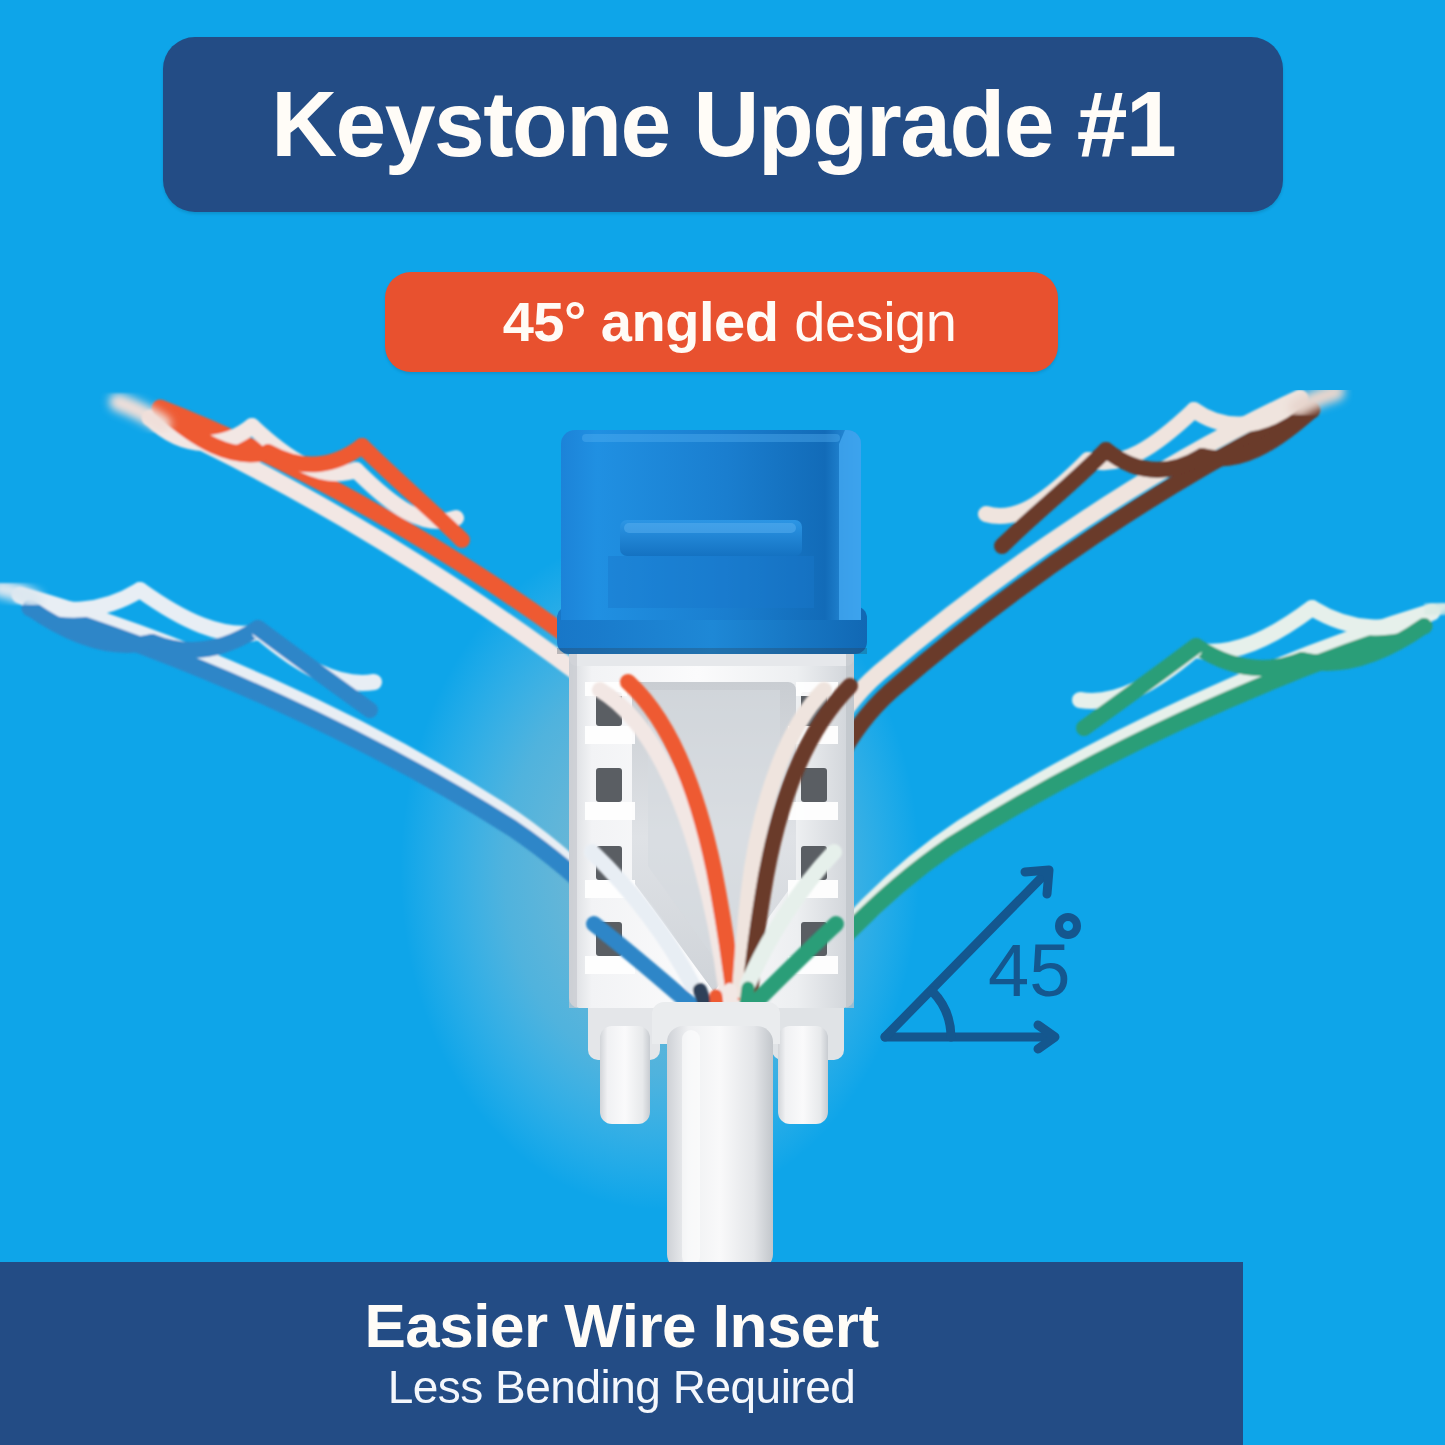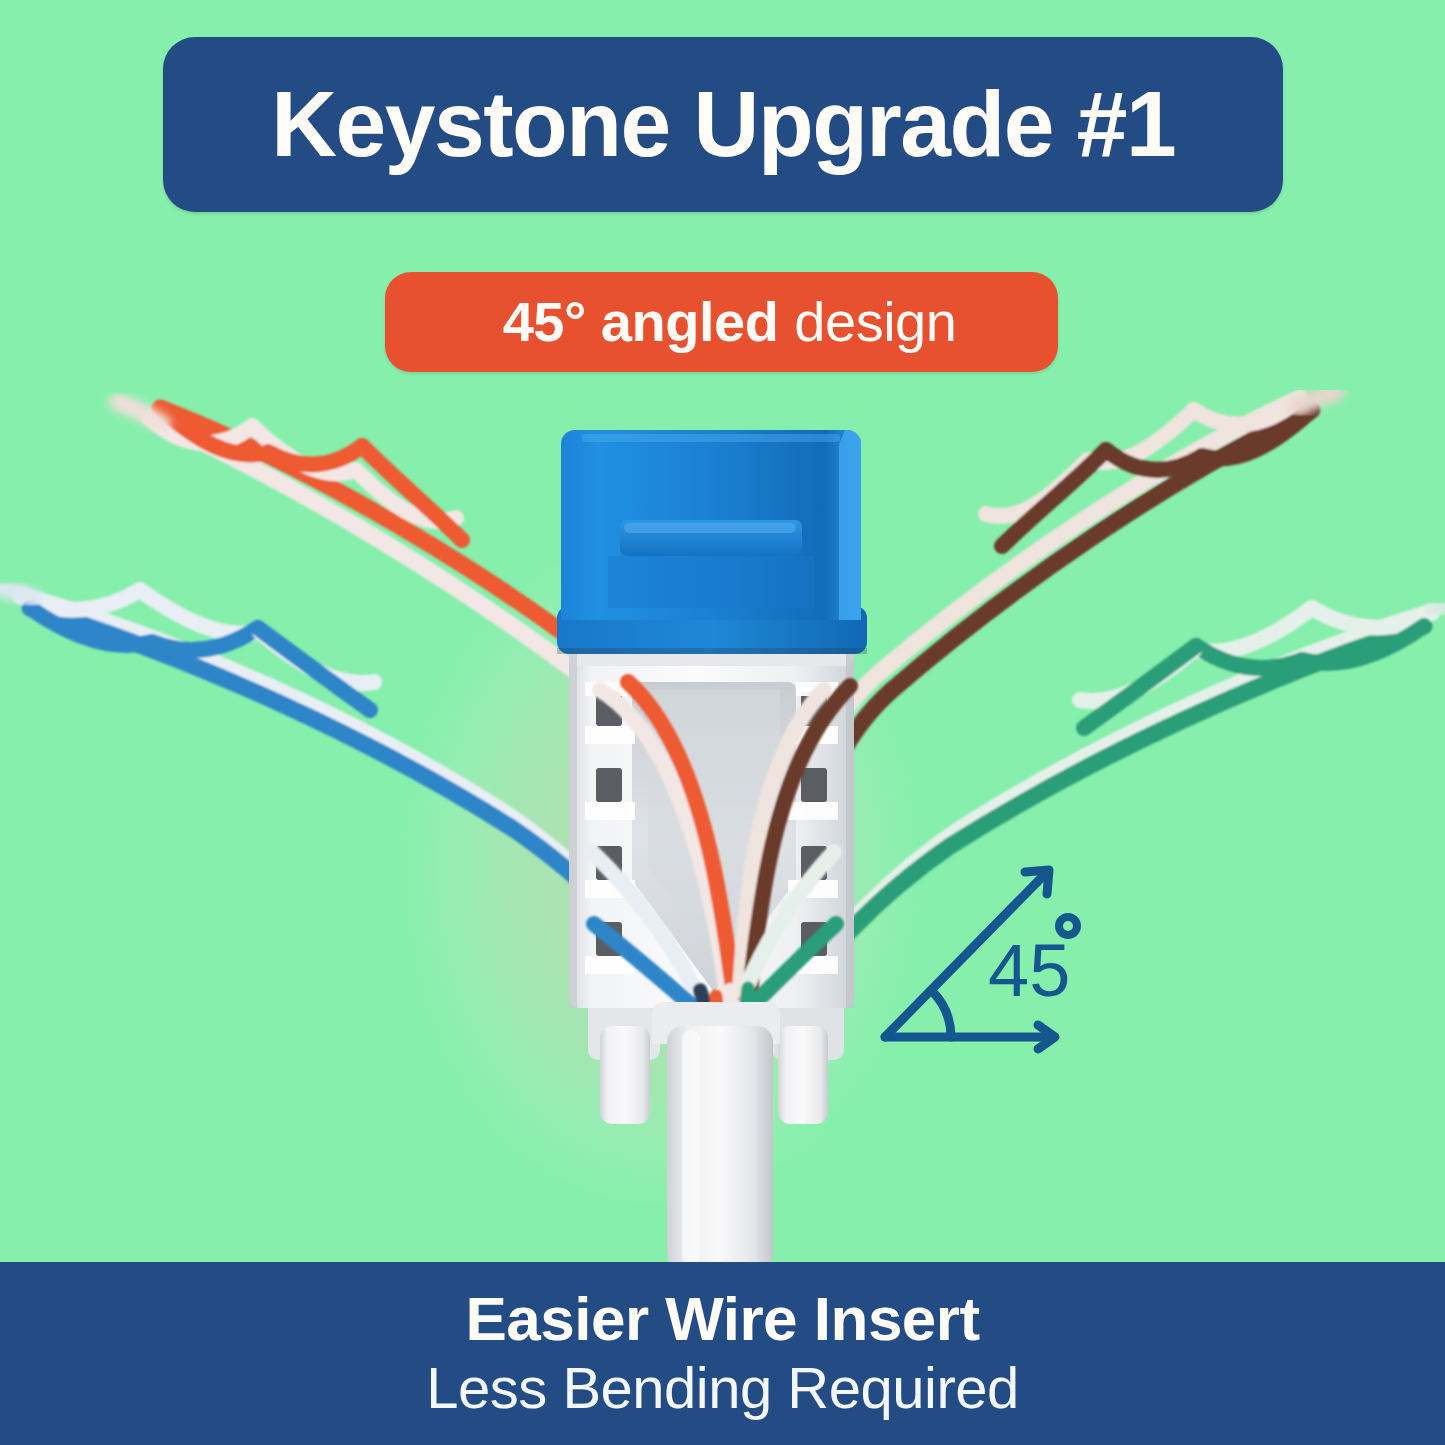--- a/index.html
+++ b/index.html
@@ -3,21 +3,21 @@
 <meta charset="utf-8">
 <style>
   html,body{margin:0;padding:0;}
   body{
     width:1445px;height:1445px;
     background:#FDEFE6;
     font-family:"Liberation Sans", sans-serif;
     overflow:hidden;
     position:relative;
   }
-  #stage{position:absolute;inset:0;overflow:hidden;background:#86efac;}
+  #stage{position:absolute;inset:0;overflow:hidden;background:#0ea5e9;}
 
   
   .top-banner{
     position:absolute;left:163px;top:37px;width:1120px;height:175px;
     background:#234C85;border-radius:32px;
     display:flex;align-items:center;justify-content:center;
     box-shadow:0 2px 3px rgba(0,0,0,.12);
   }
   .top-banner-title{
     color:#FFFCF7;
@@ -35,26 +35,26 @@
   }
   .orange-badge .t{
     color:#FFFBF6;font-size:56px;line-height:1;white-space:nowrap;
     letter-spacing:-.5px;
   }
   .orange-badge .b{font-weight:700;margin-left:16px;}
   .orange-badge .r{font-weight:400;margin-top:48px;}
 
   
   .bottom-banner{
-    position:absolute;left:0;top:1262px;width:1445px;height:183px;
+    position:absolute;left:0;top:1262px;width:1243px;height:183px;
     background:#234C85;
     display:flex;flex-direction:column;align-items:center;justify-content:center;
   }
   .bb-title{color:#FFFCF7;font-size:62px;font-weight:700;line-height:1.05;letter-spacing:-.5px;}
-  .bb-sub{color:#F4F7FC;font-size:58px;font-weight:300;line-height:1.12;letter-spacing:-.5px;margin-top:4px;}
+  .bb-sub{color:#F4F7FC;font-size:46px;font-weight:300;line-height:1.12;letter-spacing:-.5px;margin-top:4px;}
 
   
   .photo{position:absolute;left:0;top:390px;width:1445px;height:880px;}
   .photo svg{display:block;width:100%;height:100%;}
 
   
   .angle-diagram{position:absolute;left:875px;top:844px;width:230px;height:215px;}
   .angle-diagram svg{display:block;width:100%;height:100%;}
 </style>
 </head>

